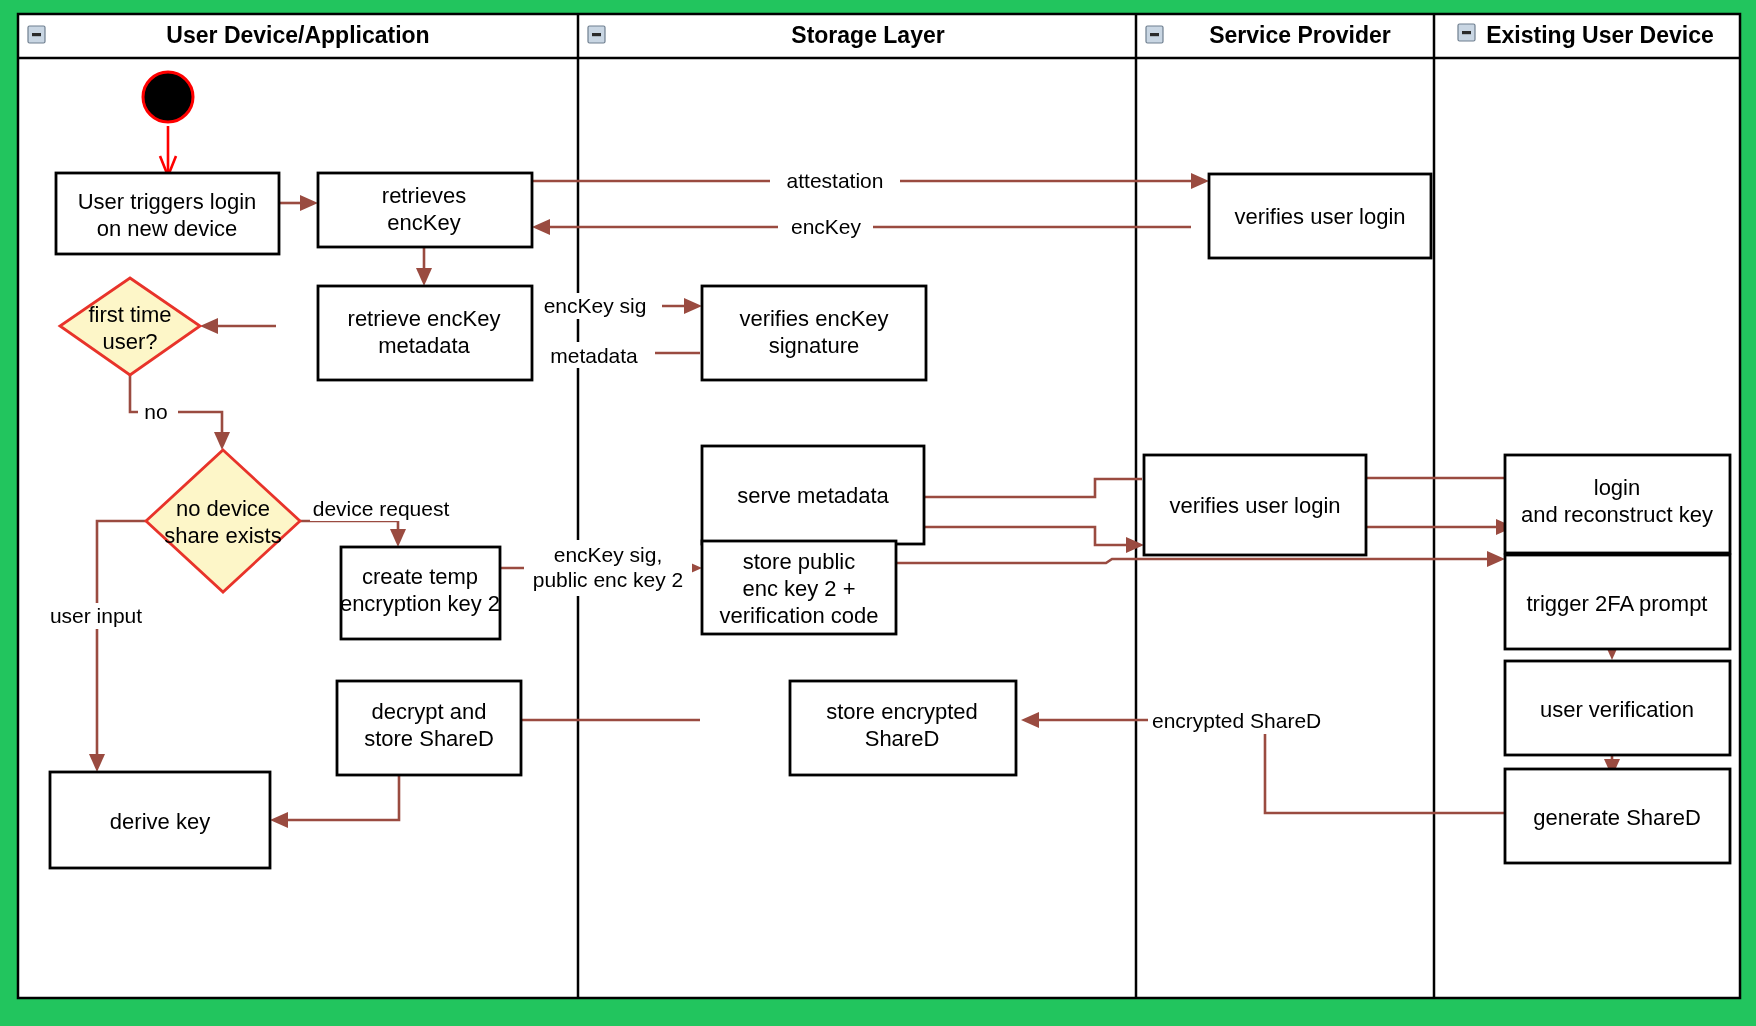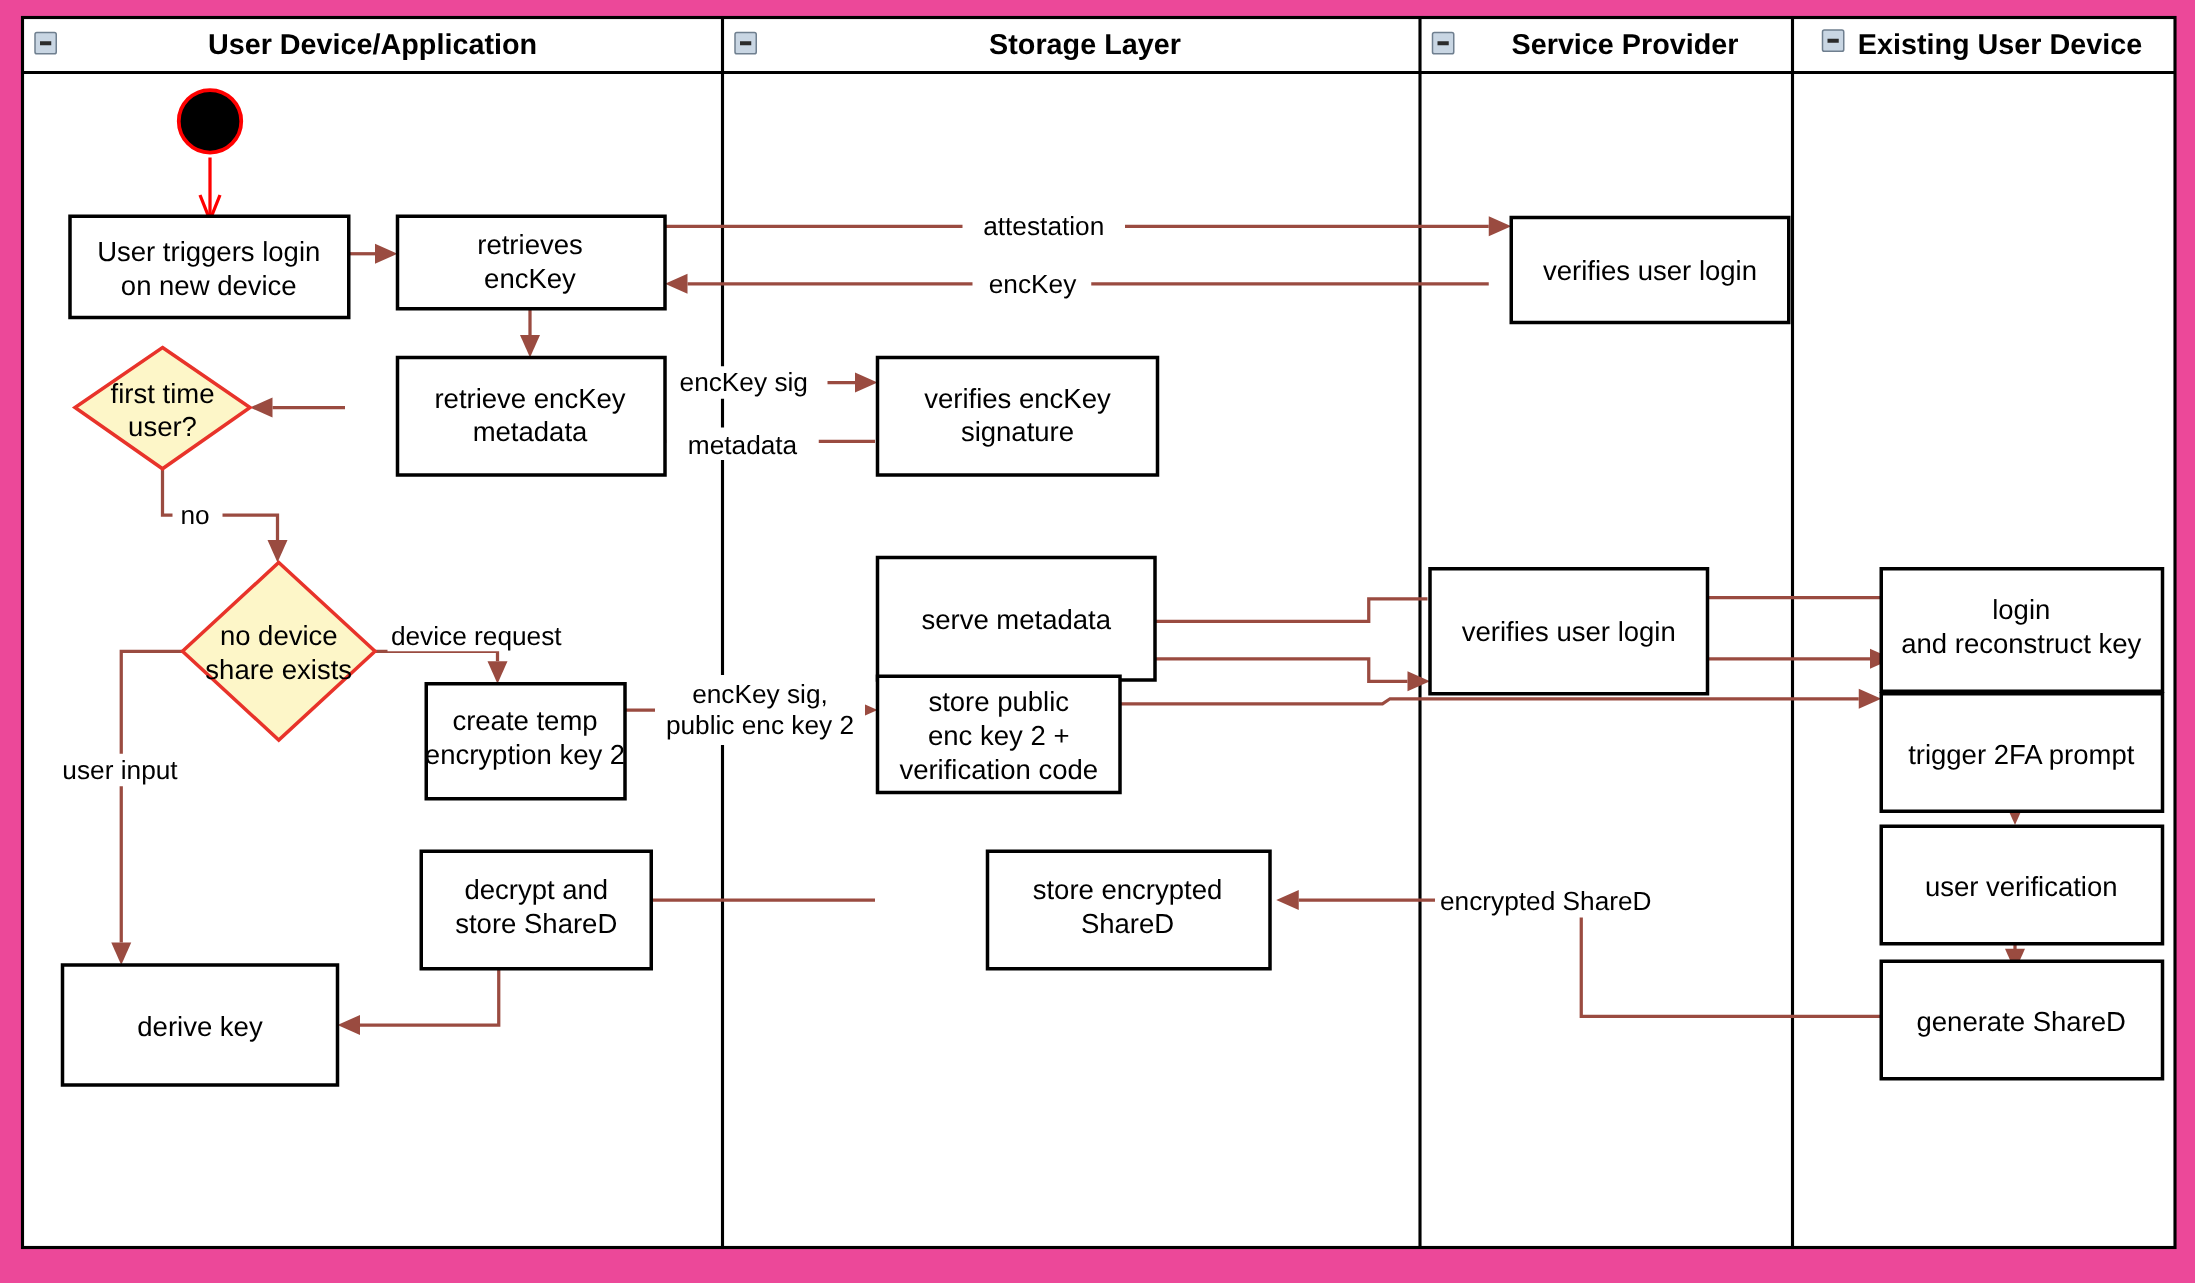--- a/index.html
+++ b/index.html
@@ -7,21 +7,21 @@
     padding: 0;
     background: #ffffff;
   }
   body {
     font-family: "Liberation Sans", sans-serif;
   }
   #canvas {
     position: relative;
     width: 1756px;
     height: 1026px;
-    background: #ec4899;
+    background: #22c55e;
     overflow: hidden;
   }
   svg.diagram {
     position: absolute;
     left: 0;
     top: 0;
     width: 1756px;
     height: 1026px;
   }
   .lane-header-label {

